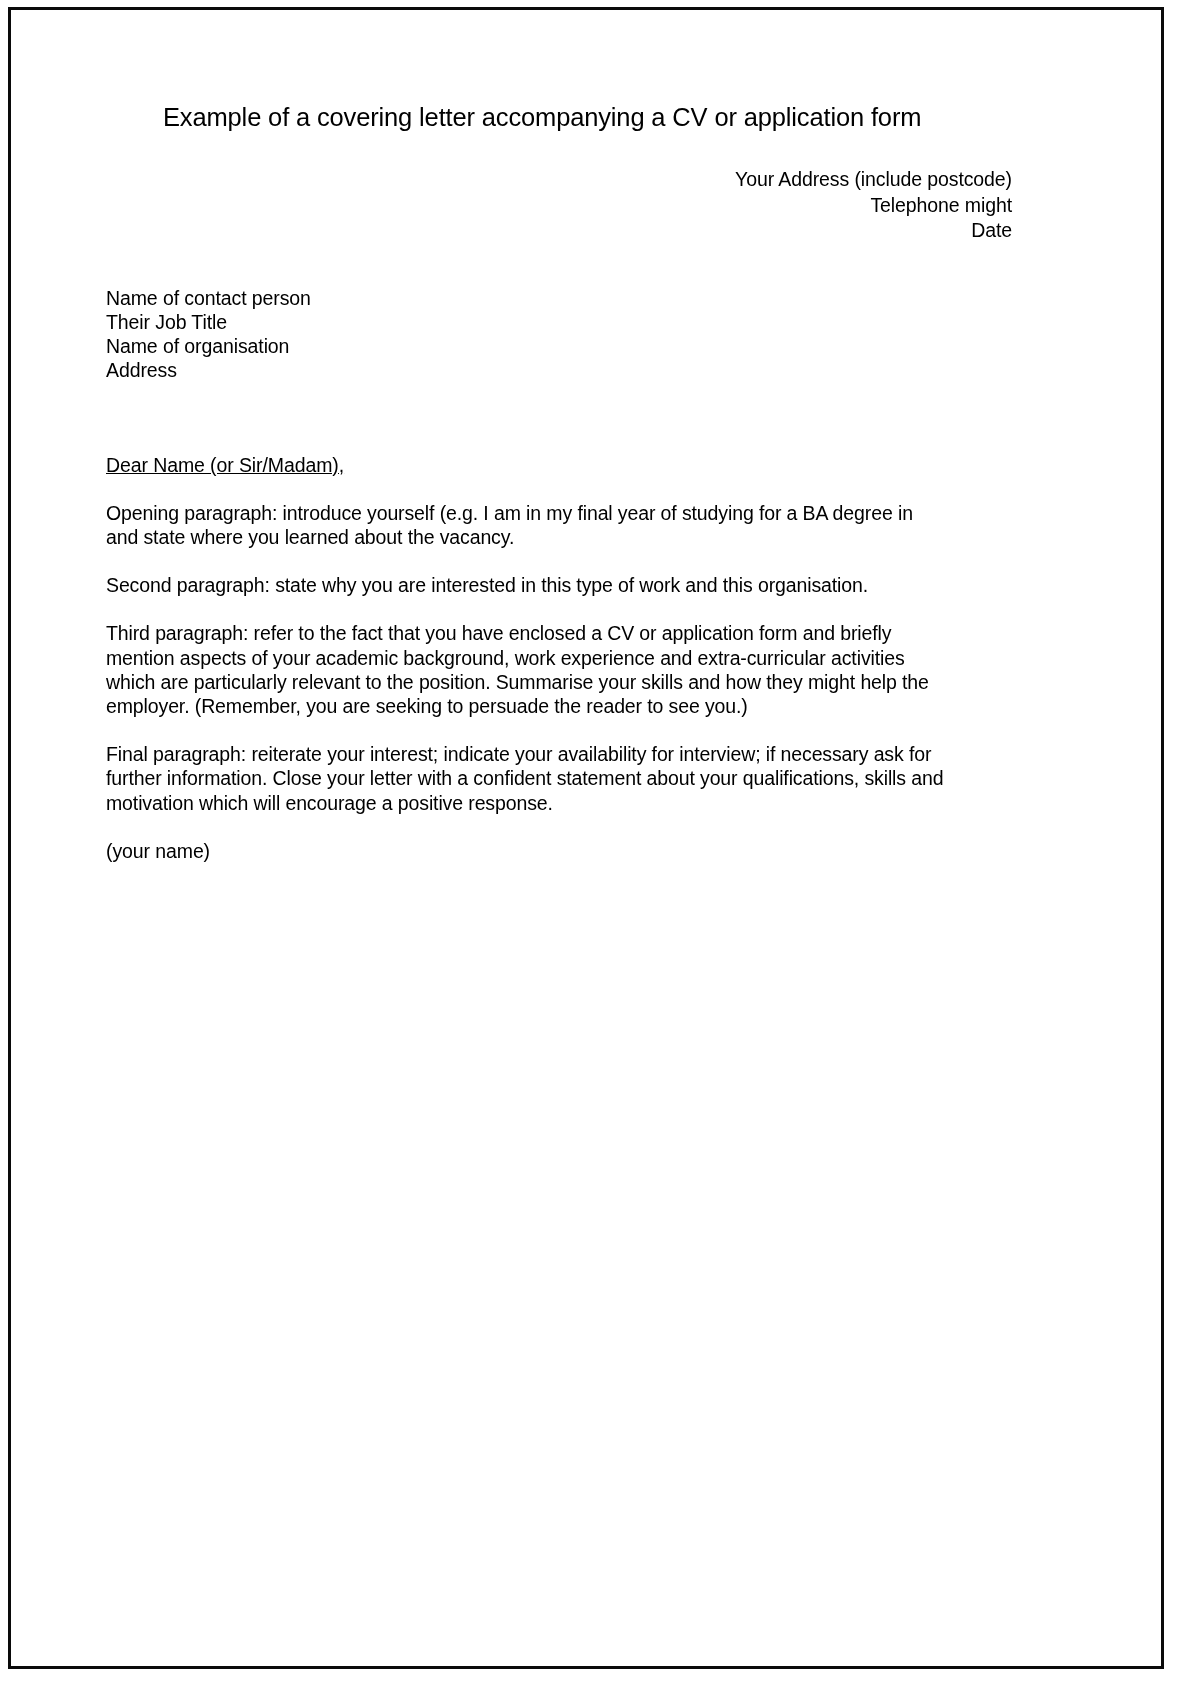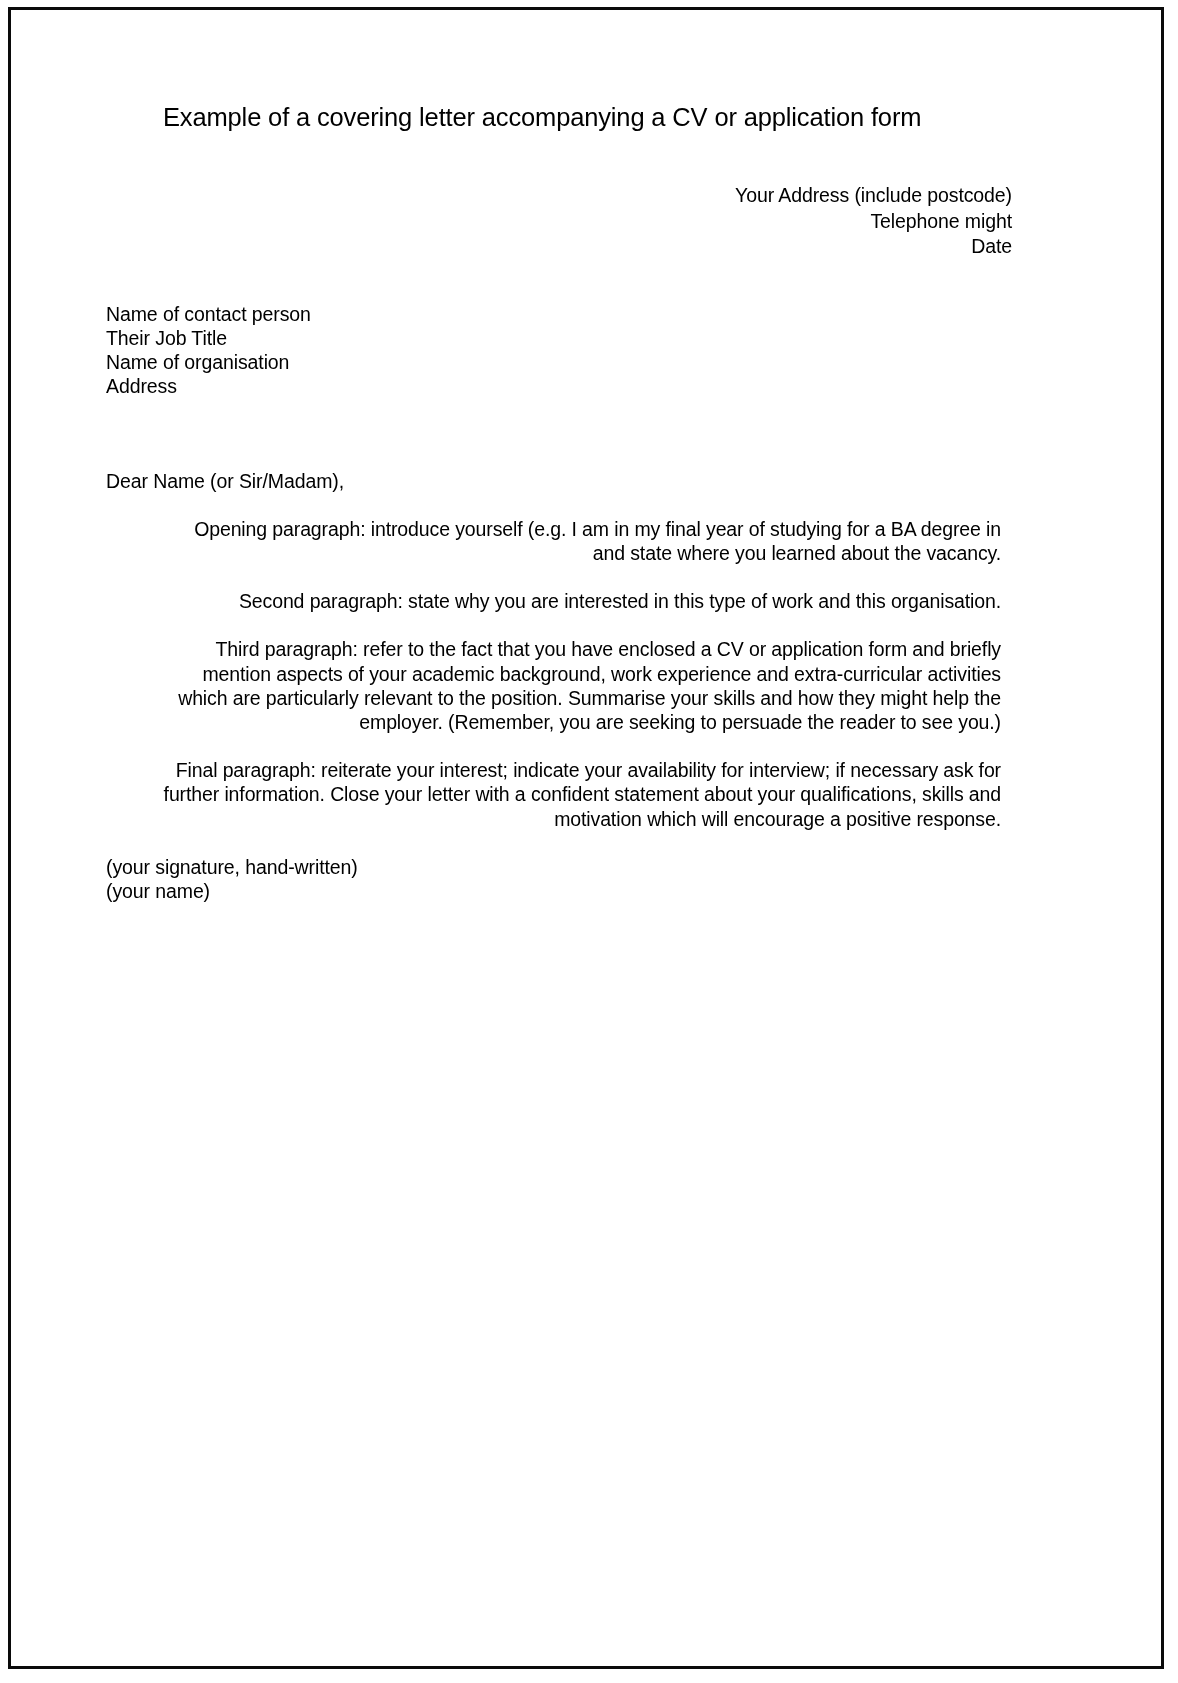--- a/index.html
+++ b/index.html
@@ -48,21 +48,21 @@
   .letter-title {
     font-size: 25.5px;
     line-height: 30px;
     letter-spacing: -0.15px;
     margin: 0 0 0 57px;
     font-weight: normal;
     white-space: nowrap;
   }
 
   .sender-block {
-    margin-top: 51px;
+    margin-top: 35px;
     text-align: right;
     font-size: 19.5px;
     line-height: 25.5px;
     letter-spacing: -0.1px;
   }
   .sender-block .line {
     display: block;
     white-space: nowrap;
   }
 
@@ -77,33 +77,33 @@
     display: block;
     white-space: nowrap;
   }
 
   .salutation {
     margin-top: 70px;
     font-size: 19.5px;
     line-height: 24px;
     letter-spacing: -0.1px;
     white-space: nowrap;
+    text-decoration: underline;
   }
 
   .para {
     margin-top: 24px;
     font-size: 19.5px;
     line-height: 24.2px;
     letter-spacing: -0.12px;
     width: 895px;
   }
   .para .line {
     display: block;
     white-space: nowrap;
-    text-align: right;
   }
 
   .closing {
     margin-top: 24px;
     font-size: 19.5px;
     line-height: 24.2px;
     letter-spacing: -0.1px;
     white-space: nowrap;
   }
 
@@ -159,19 +159,18 @@
       </div>
 
       <div class="para">
         <span class="line">Final paragraph: reiterate your interest; indicate your availability for interview; if necessary ask for</span>
         <span class="line">further information. Close your letter with a confident statement about your qualifications, skills and</span>
         <span class="line">motivation which will encourage a positive response.</span>
       </div>
 
 
       <div class="signature-block">
-        <span class="line">(your signature, hand-written)</span>
         <span class="line">(your name)</span>
       </div>
 
     </div>
   </div>
 </div>
 
 </body></html>

